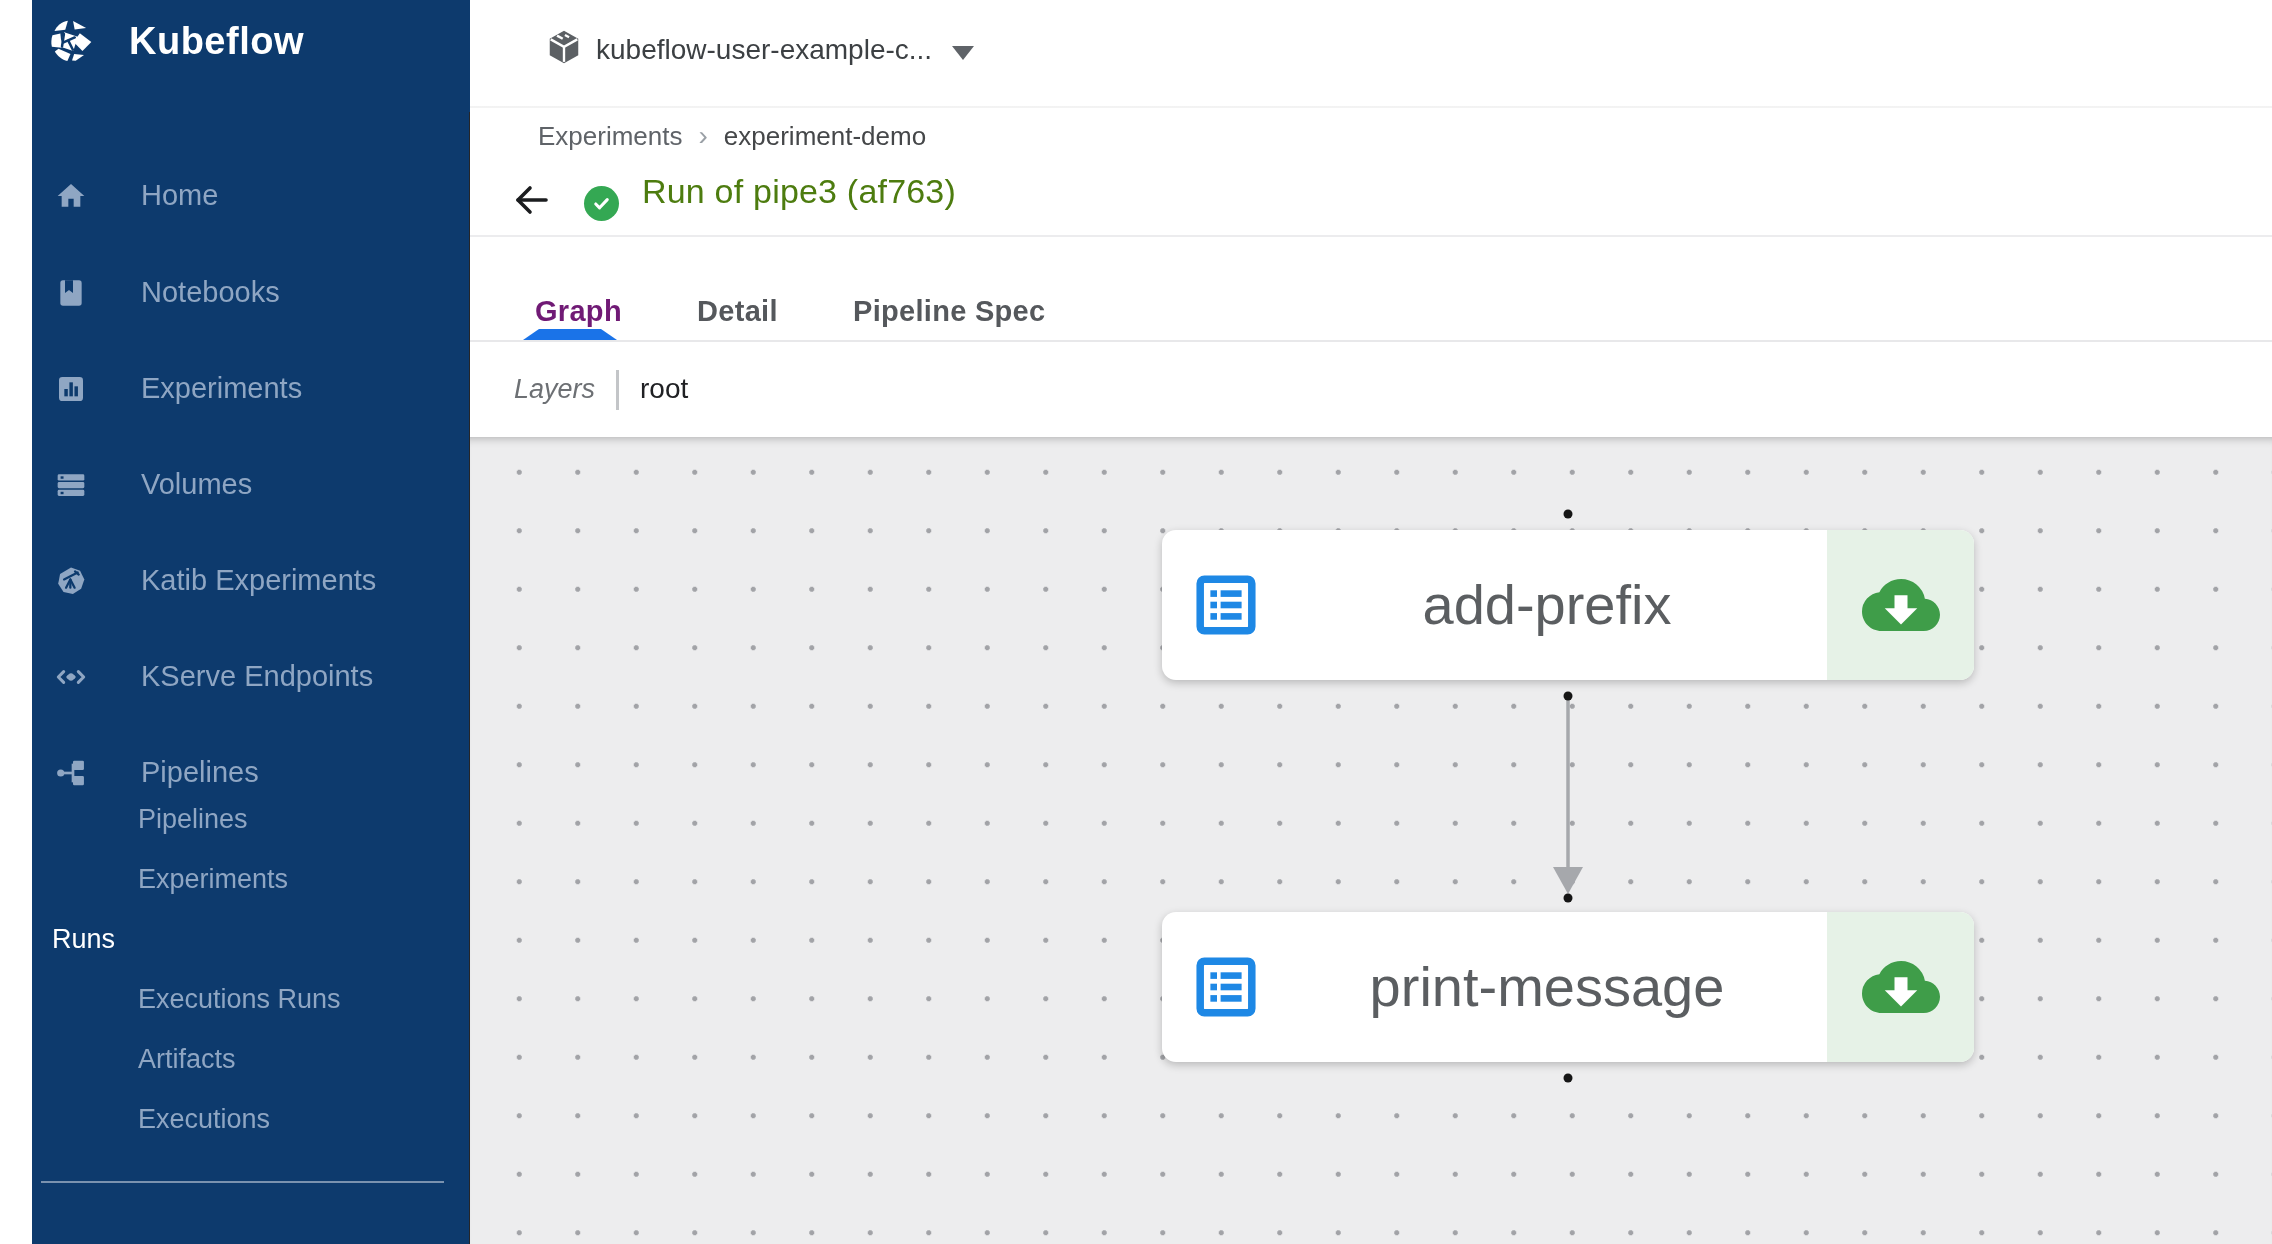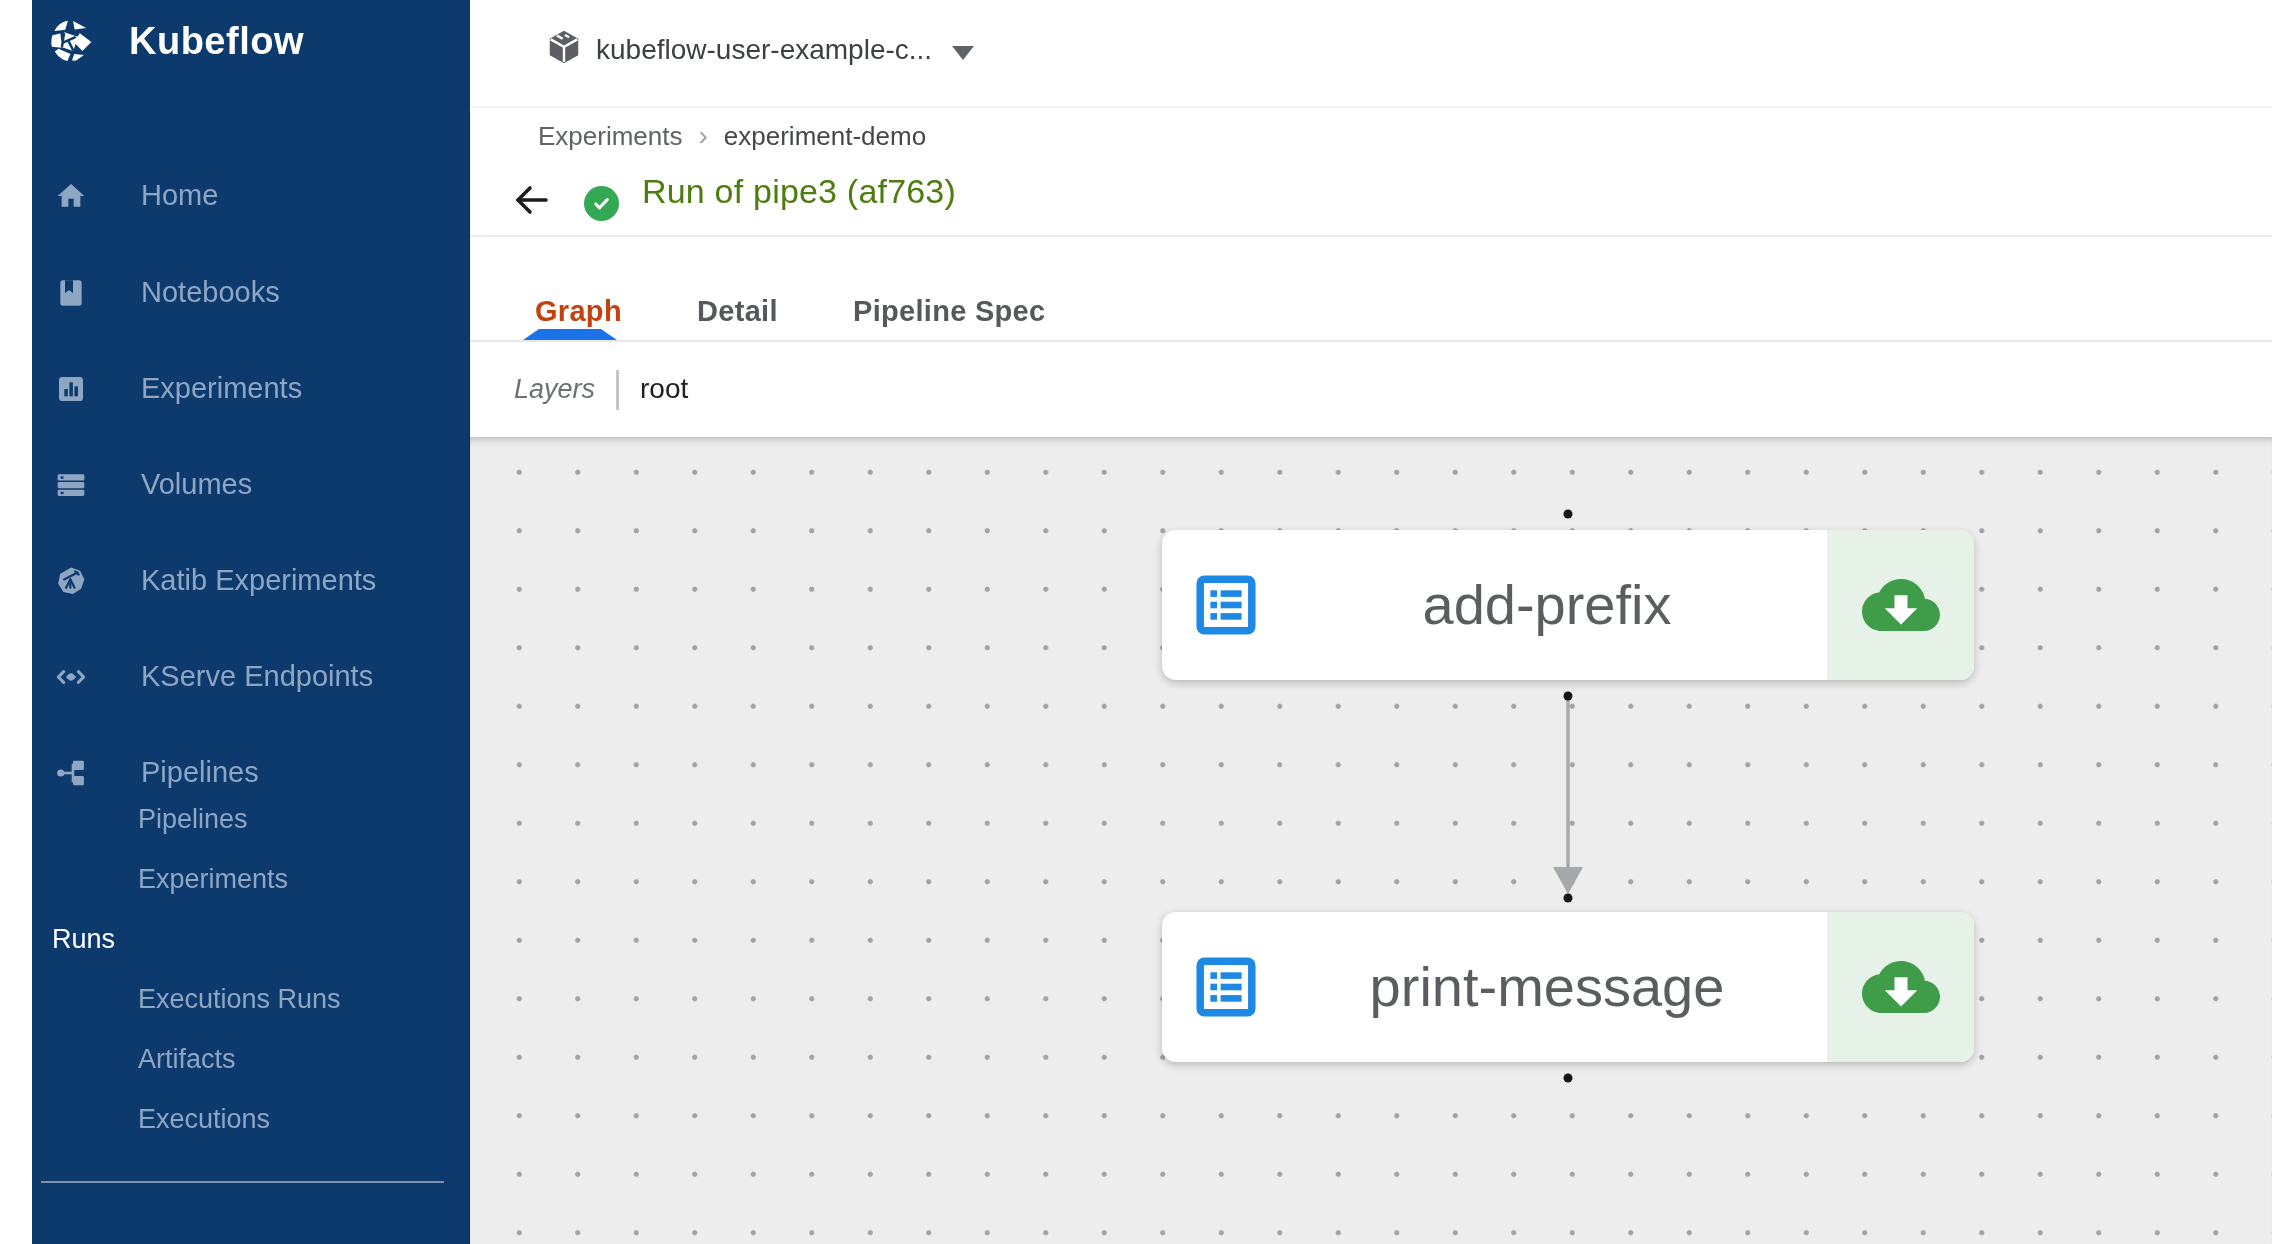--- a/index.html
+++ b/index.html
@@ -39,21 +39,21 @@
   .crumb-sep{color:#9aa0a6;margin:0 16px;font-size:28px;}
   .crumb-last{color:#454749;}
   .back-btn{position:absolute;left:40px;top:72px;width:40px;height:40px;cursor:pointer;}
   .status-check{position:absolute;left:114px;top:78px;width:35px;height:35px;border-radius:50%;background:#34a853;
                 display:flex;align-items:center;justify-content:center;}
   .status-check svg{width:23px;height:23px;}
   .run-title{position:absolute;left:172px;top:64px;font-size:34px;color:#4d7c0f;letter-spacing:.2px;}
 
   .tabs{position:absolute;left:0;top:239px;width:1802px;height:103px;background:#fff;border-bottom:2px solid #e8e8ea;}
   .tab{position:absolute;top:56px;font-size:29px;font-weight:bold;color:#55585c;cursor:pointer;letter-spacing:.3px;}
-  .tab.active{color:#c2410c;}
+  .tab.active{color:#701a75;}
   .tab-underline{position:absolute;left:53px;bottom:0;width:94px;height:11px;background:#1a73e8;
                  clip-path:polygon(16px 0,calc(100% - 16px) 0,100% 100%,0 100%);}
 
   .layersbar{position:absolute;left:0;top:344px;width:1802px;height:93px;background:#fff;}
   .layers-label{position:absolute;left:44px;top:30px;font-size:27px;font-style:italic;color:#6d7074;text-align:right;}
   .layers-sep{position:absolute;left:146px;top:26px;width:3px;height:40px;background:#c3c5c8;}
   .layers-value{position:absolute;left:170px;top:29px;font-size:28px;font-weight:500;color:#202124;}
 
   
   .canvas{position:absolute;left:0;top:437px;width:1802px;height:807px;background:#ededee;

